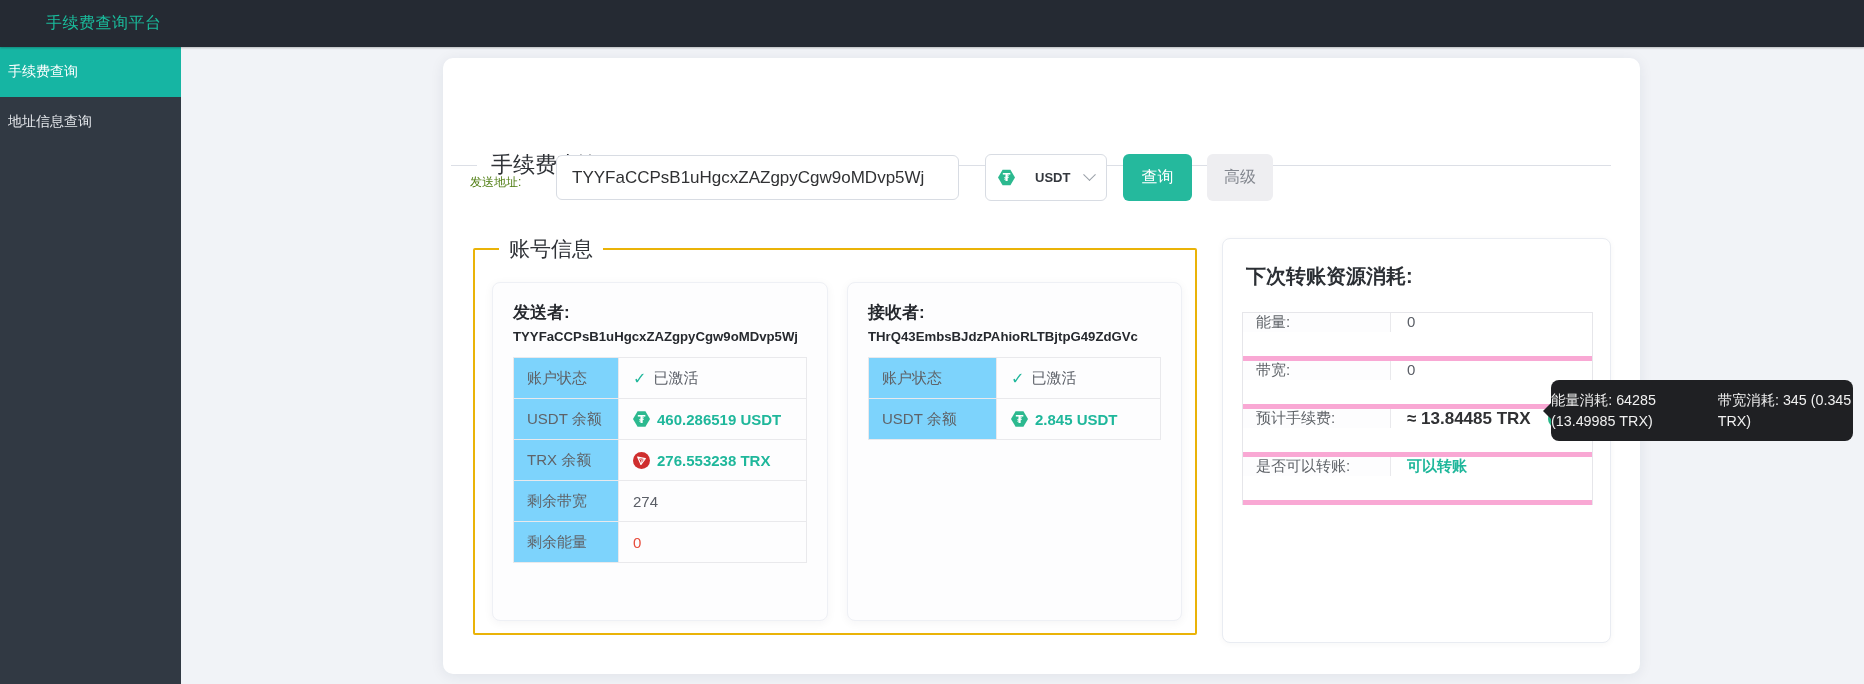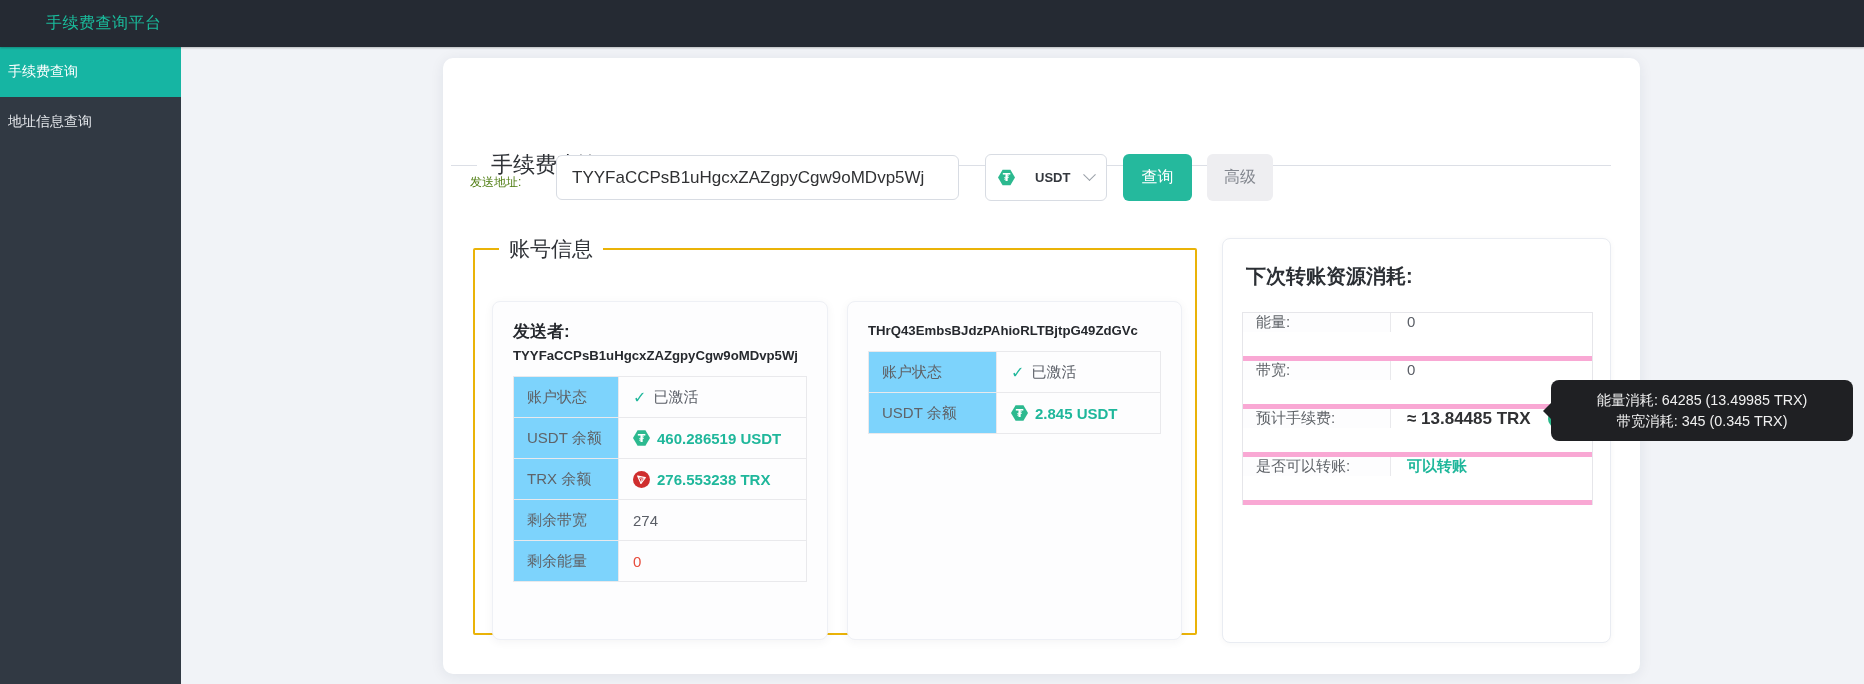--- a/index.html
+++ b/index.html
@@ -76,21 +76,20 @@
   .legend {
     position:absolute; top:-15px; left:24px; background:#ffffff;
     padding:0 10px; font-size:21px; color:#2f3237; white-space:nowrap;
   }
   
   .acct-card {
     position:absolute; top:32px; height:339px;
     background:#fdfdfe; border:1px solid #eef0f5; border-radius:8px;
     box-shadow:0 2px 10px rgba(31,45,61,.05);
     padding:16px 20px;
-    margin-top:19px;
   }
   .acct-card.sender { left:17px; width:336px; }
   .acct-card.receiver { left:372px; width:335px; }
   .acct-title { font-size:17px; font-weight:bold; color:#26292e; margin-top:2px; }
   .acct-addr { font-size:13.2px; font-weight:bold; color:#26292e; margin-top:5px; white-space:nowrap; }
   .info-table { margin-top:13px; border:1px solid #e9e9ec; border-bottom:none; }
   .info-row { display:flex; align-items:stretch; border-bottom:1px solid #e9e9ec; height:41px; }
   .cell-label {
     display:flex; align-items:center; padding-left:13px;
     border-right:1px solid #e9e9ec; color:#5f6368; font-size:15px;
@@ -130,21 +129,21 @@
     width:18px; height:18px; border-radius:50%; background:#27b888;
     color:#fff; font-size:12px; font-weight:bold;
     display:flex; align-items:center; justify-content:center;
     margin-left:10px; cursor:pointer; flex:none;
   }
   .res-total { position:absolute; left:19px; top:350px; font-size:19px; font-weight:bold; color:#1fb79b; white-space:nowrap; }
   
   .tooltip {
     position:absolute; left:1551px; top:380px; width:302px; height:61px;
     background:#1f2023; border-radius:8px; z-index:100;
-    display:flex; flex-direction:column; justify-content:center; align-items:center;
+    display:flex; flex-direction:row; justify-content:center; align-items:center;
     color:#f0f0f0; font-size:14.3px; line-height:21px;
   }
   .tooltip .arrow {
     position:absolute; left:-8px; top:50%; transform:translateY(-50%);
     width:0; height:0;
     border-top:8px solid transparent; border-bottom:8px solid transparent;
     border-right:8px solid #1f2023;
   }
 </style>
 </head>
@@ -223,20 +222,21 @@
         <div class="info-row">
           <div class="cell-label">剩余能量</div>
           <div class="cell-value">
             <span class="val-red">0</span>
           </div>
         </div>
       </div>
     </div>
 
     <div class="acct-card receiver">
+      <div class="acct-title">接收者:</div>
       <div class="acct-addr">THrQ43EmbsBJdzPAhioRLTBjtpG49ZdGVc</div>
       <div class="info-table">
         <div class="info-row">
           <div class="cell-label">账户状态</div>
           <div class="cell-value">
             <span class="check-icon">✓</span>
             <span>已激活</span>
           </div>
         </div>
         <div class="info-row">

